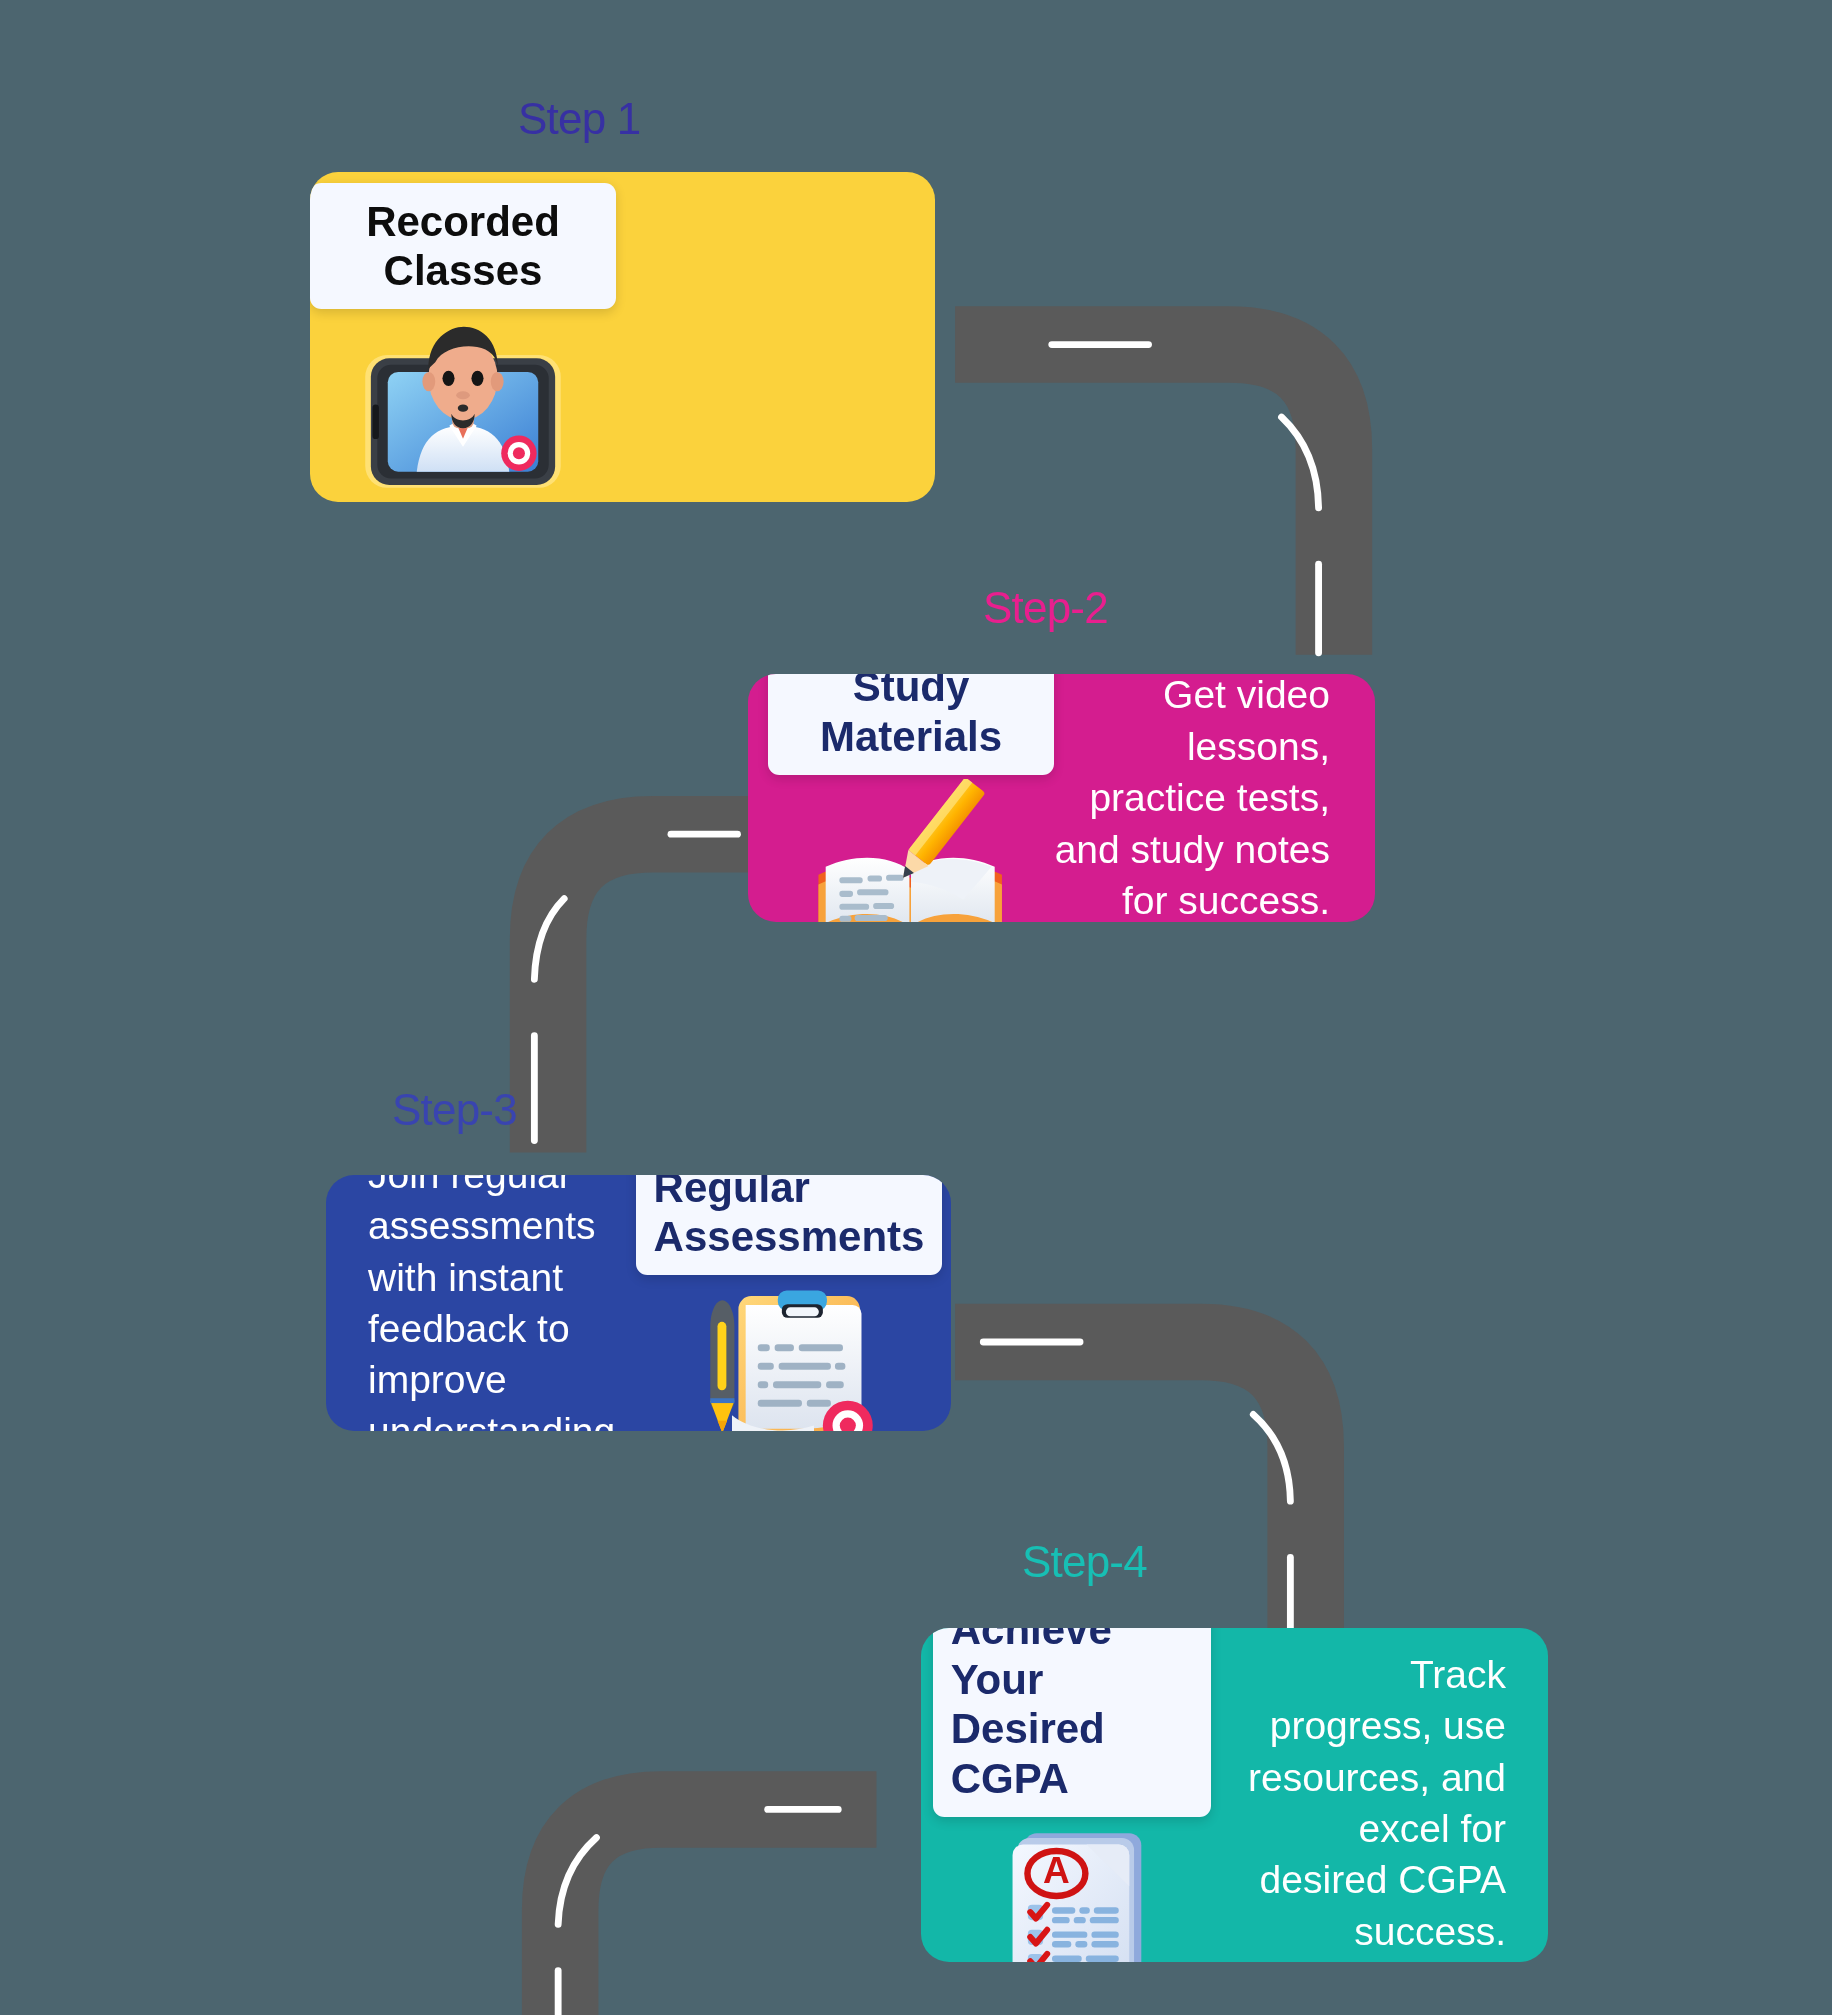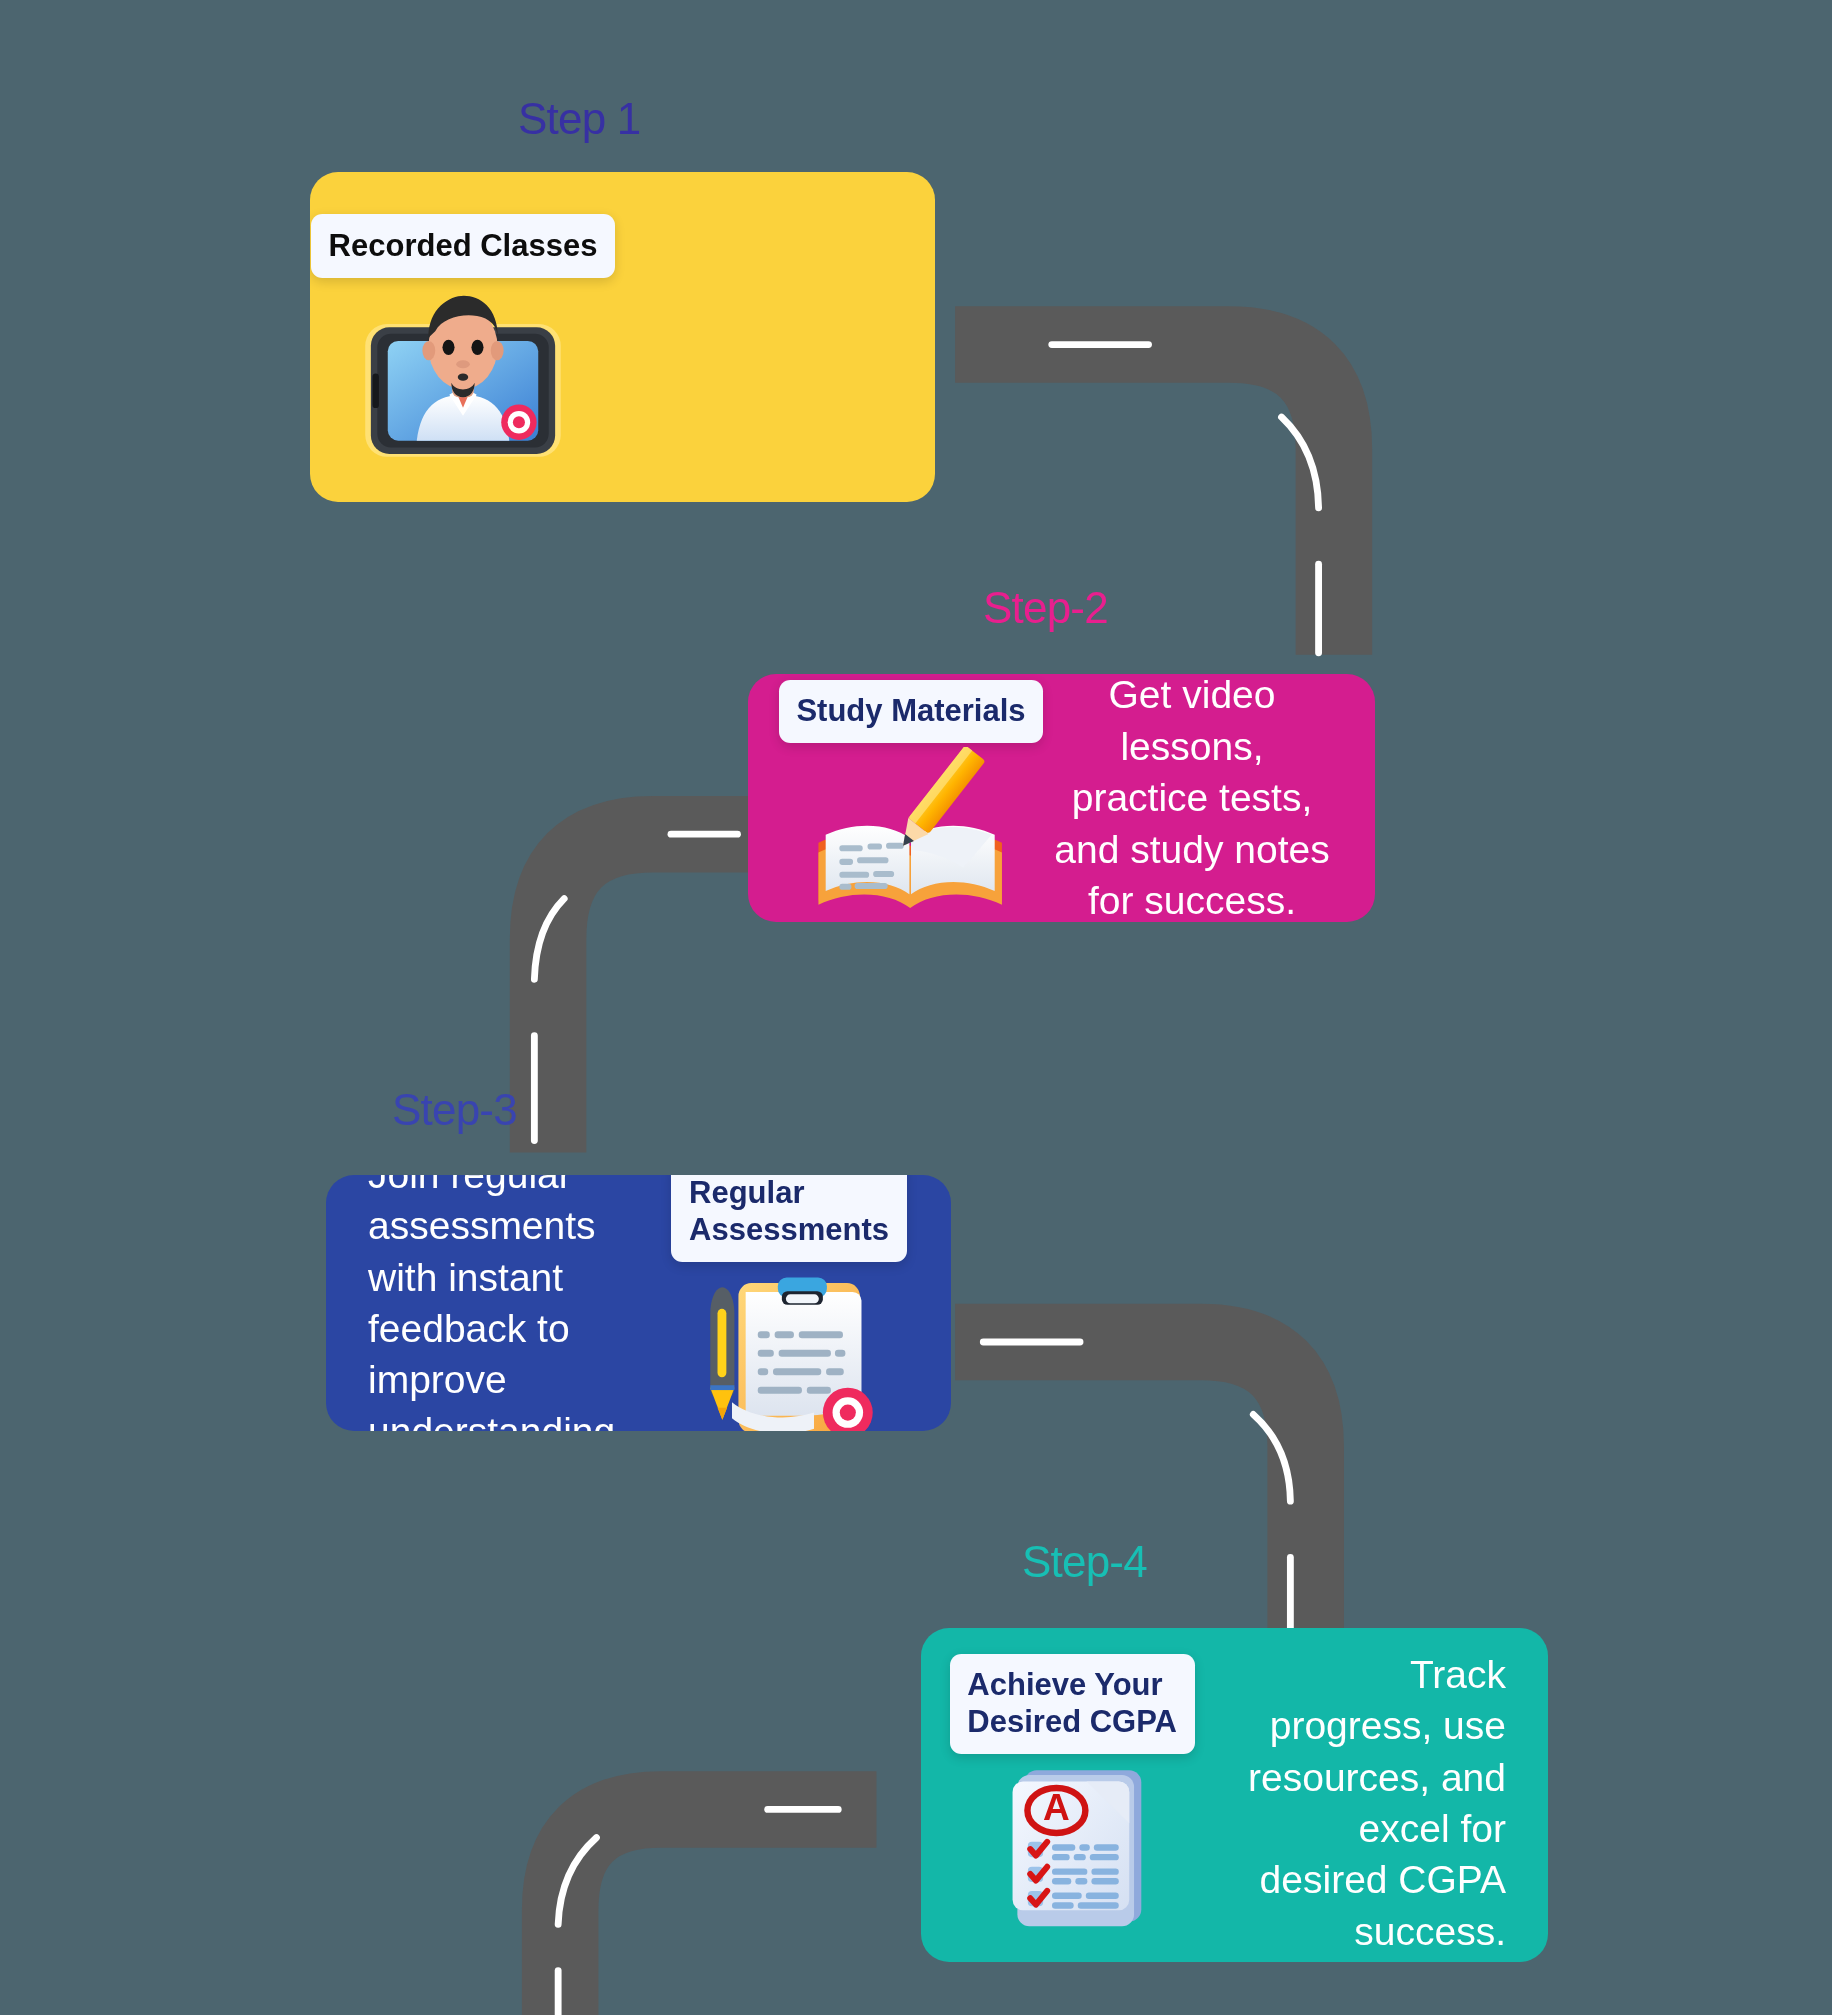--- a/index.html
+++ b/index.html
@@ -62,21 +62,21 @@
   .card-text {
     font-size: 39px;
     line-height: 1.32;
     font-weight: 400;
   }
   .badge {
     background: #f5f8ff;
     border-radius: 11.3px;
     color: #1b2a6b;
     font-weight: 700;
-    font-size: 31px;
+    font-size: 42px;
     line-height: 1.18;
     padding: 13.7px 17.7px;
     box-shadow: 0 3.2px 10.5px rgba(0,0,0,0.14);
     white-space: pre-line;
     box-sizing: border-box;
   }
 </style>
 </head>
 <body>
 
@@ -216,21 +216,21 @@
 
         <g transform="rotate(38 330 140)">
           <rect x="300" y="-20" width="64" height="230" rx="8" fill="url(#pen2)"></rect>
           <rect x="300" y="-20" width="22" height="230" fill="#ffe07a" opacity="0.75"></rect>
           <path d="M300 210 L332 272 L364 210 Z" fill="#fcd9a8"></path>
           <path d="M318 246 L332 272 L346 246 Z" fill="#36404d"></path>
         </g>
       </svg>
     </div>
     <div class="card-col-text" style="width:320px; padding-right:44px; box-sizing:border-box;">
-      <div class="card-text" style="color:#ffffff; text-align:center;">Get video lessons, practice tests, and study notes for success.</div>
+      <div class="card-text" style="color:#ffffff; text-align:right;">Get video lessons, practice tests, and study notes for success.</div>
     </div>
   </div>
 
   <div class="step-label" style="left:357px; top:1088px; color:#3944b0;margin-left:35px;">Step-3</div>
 
   <div class="card" style="left:326px; top:1175px; width:625px; height:256px; background:#2b46a3;">
     <div class="card-col-text" style="width:318px; padding-left:42px; box-sizing:border-box;">
       <div class="card-text" style="color:#ffffff; text-align:left;">Join regular assessments with instant feedback to improve understanding.</div>
     </div>
     <div class="card-col-media" style="width:290px;">

